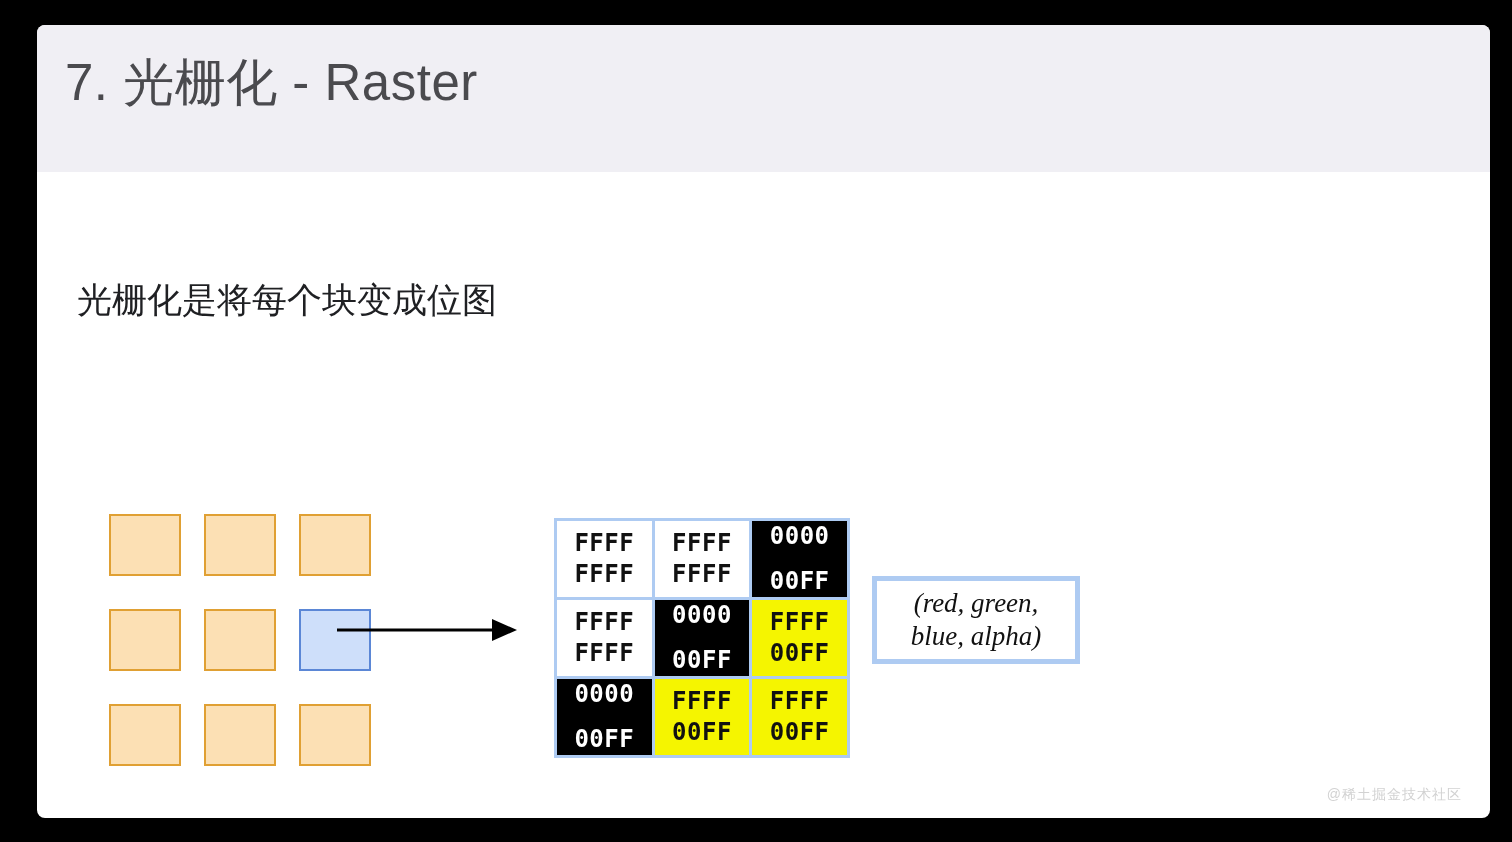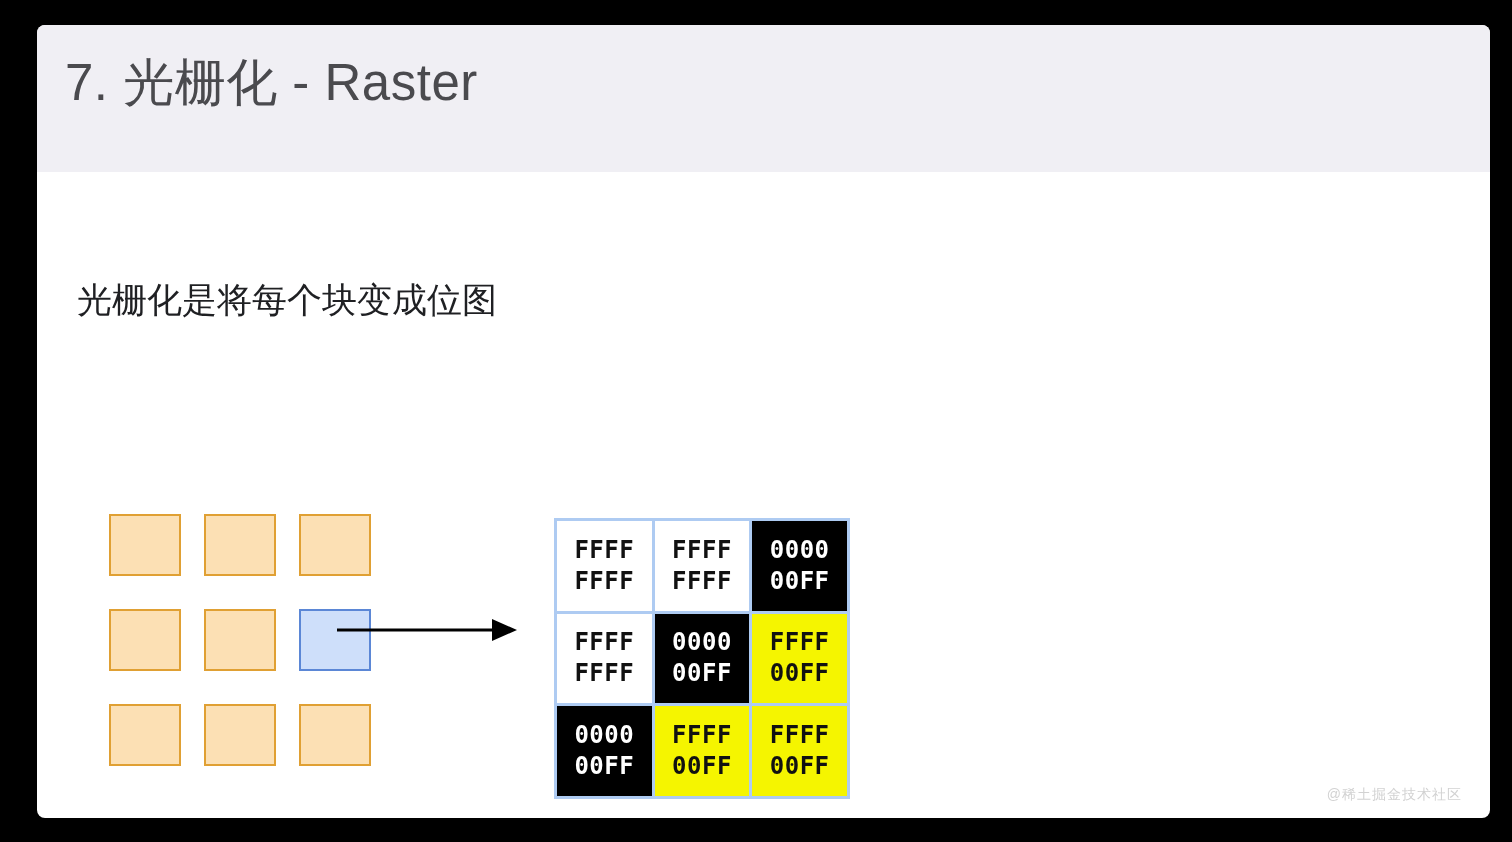--- a/index.html
+++ b/index.html
@@ -97,42 +97,42 @@
     height: 34px;
   }
   .arrow-wrap svg { display: block; }
 
   
   .pixel-grid {
     position: absolute;
     left: 517px;
     top: 493px;
     width: 296px;
-    height: 281px;
+    height: 240px;
     background: #aecbf2;
     display: grid;
     grid-template-columns: 1fr 1fr 1fr;
     grid-template-rows: 1fr 1fr 1fr;
     gap: 3px;
     padding: 3px;
     box-sizing: border-box;
   }
   .px-cell {
     display: flex;
     flex-direction: column;
     align-items: center;
     justify-content: center;
     font-family: "DejaVu Sans Mono", "Liberation Mono", monospace;
     font-size: 24px;
     line-height: 31px;
     font-weight: 700;
     letter-spacing: 0.5px;
   }
   .px-cell.white { background: #ffffff; color: #111111; }
-  .px-cell.black { background: #000000; color: #ffffff; }
+  .px-cell.black { background: #000000; color: #ffffff; justify-content: space-between; }
   .px-cell.yellow { background: #f5f500; color: #111111; }
 
   
   .legend-box {
     position: absolute;
     left: 835px;
     top: 551px;
     width: 208px;
     height: 88px;
     box-sizing: border-box;
@@ -226,17 +226,21 @@
         <div class="px-cell yellow">
           <span>FFFF</span>
           <span>00FF</span>
         </div>
         <div class="px-cell yellow">
           <span>FFFF</span>
           <span>00FF</span>
         </div>
       </div>
 
+    <div class="legend-box">
+      <div class="legend-line">(red, green,</div>
+      <div class="legend-line">blue, alpha)</div>
+    </div>
 
     <div class="watermark">@稀土掘金技术社区</div>
 
   </div>
 </div>
 
 </body></html>

